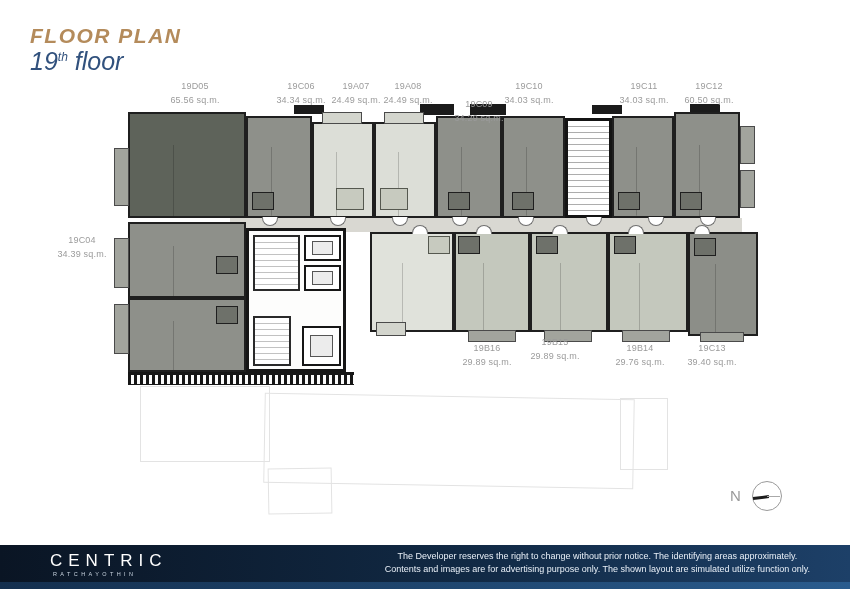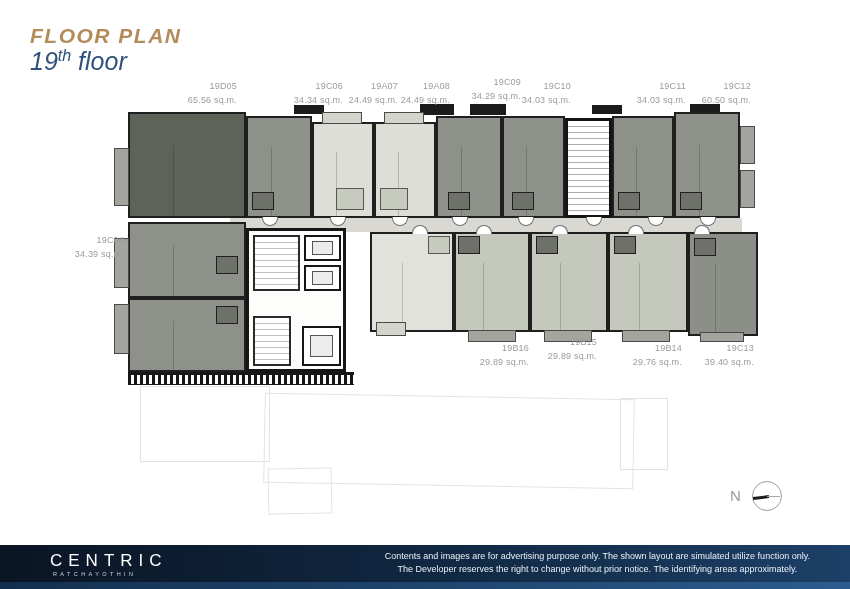--- a/index.html
+++ b/index.html
@@ -2,21 +2,21 @@
 <html><head>
 <meta charset="utf-8">
 <style>
   html,body{margin:0;padding:0;background:#fff;}
   #stage{position:relative;width:850px;height:589px;background:#ffffff;overflow:hidden;
          font-family:"Liberation Sans",sans-serif;}
   
   .kicker{position:absolute;left:30px;top:24px;font-size:21px;font-style:italic;font-weight:600;
           letter-spacing:1.5px;color:#b48b5b;}
   .floorline{position:absolute;left:30px;top:47px;font-size:25px;font-style:italic;color:#31517d;}
-  .floorline sup{font-size:16px;}
+  .floorline sup{font-size:12px;}
   
   .u{position:absolute;box-sizing:border-box;border:2px solid #1f1f1f;
      background-image:linear-gradient(rgba(0,0,0,.18),rgba(0,0,0,.18));
      background-size:1px 70%;background-position:38% 100%;background-repeat:no-repeat;}
   .bal{position:absolute;box-sizing:border-box;background:#a2a49d;border:1px solid #4a4a4a;}
   .ball{background:#d3d5cd;}
   .tab{position:absolute;background:#1b1b1b;}
   .bath{position:absolute;box-sizing:border-box;background:#6e716a;border:1px solid #1f1f1f;}
   .bathl{background:#c7cabf;border-color:#55584f;}
   .corr{position:absolute;background:#d9d8d2;}
@@ -29,21 +29,21 @@
         display:flex;align-items:center;justify-content:center;}
   .elev>div{width:58%;height:56%;border:1px solid #555;background:#ececec;}
   .hatch{position:absolute;background:repeating-linear-gradient(90deg,#161616 0 3px,#fbfbfb 3px 6px);
          border-top:3px solid #161616;border-bottom:1px solid #161616;}
   .arcd{position:absolute;width:14px;height:8px;background:#fff;border:1px solid #6f6f6f;border-top:none;
         border-radius:0 0 14px 14px;}
   .arcu{position:absolute;width:14px;height:8px;background:#fff;border:1px solid #6f6f6f;border-bottom:none;
         border-radius:14px 14px 0 0;}
   .outline{position:absolute;border:1px solid #e3e3e3;background:transparent;}
   
-  .lab{position:absolute;width:84px;text-align:right;font-size:9px;color:#9b9b9b;
+  .lab{position:absolute;width:84px;text-align:center;font-size:9px;color:#9b9b9b;
        line-height:13.5px;letter-spacing:.2px;}
   
   .nletter{position:absolute;left:730px;top:487px;font-size:15px;color:#9a9a9a;font-weight:400;}
   .ncirc{position:absolute;left:752px;top:481px;width:30px;height:30px;border:1px solid #9a9a9a;
          border-radius:50%;box-sizing:border-box;background:#fff;}
   .nneedle{position:absolute;left:753px;top:497px;width:16px;height:2.5px;background:#1d1d1d;
            transform:rotate(-7deg);transform-origin:left center;}
   .ntail{position:absolute;left:767px;top:496px;width:13px;height:1px;background:#a9a9a9;}
   
   .band{position:absolute;left:0;top:545px;width:850px;height:37px;
@@ -161,21 +161,21 @@
     <div>34.34 sq.m.</div>
   </div>
   <div class="lab" style="left:314px;top:80px">
     <div>19A07</div>
     <div>24.49 sq.m.</div>
   </div>
   <div class="lab" style="left:366px;top:80px">
     <div>19A08</div>
     <div>24.49 sq.m.</div>
   </div>
-  <div class="lab" style="left:437px;top:76px">
+  <div class="lab" style="left:437px;top:98px">
     <div>19C09</div>
     <div>34.29 sq.m.</div>
   </div>
   <div class="lab" style="left:487px;top:80px">
     <div>19C10</div>
     <div>34.03 sq.m.</div>
   </div>
   <div class="lab" style="left:602px;top:80px">
     <div>19C11</div>
     <div>34.03 sq.m.</div>
@@ -210,17 +210,17 @@
   <div class="nletter">N</div>
   <div class="ncirc"></div>
   <div class="nneedle"></div>
   <div class="ntail"></div>
 
   <div class="band"></div>
   <div class="bandstrip"></div>
   <div class="brand">CENTRIC</div>
   <div class="brandsub">RATCHAYOTHIN</div>
   <div class="disclaimer">
+    <div>The Developer reserves the right to change without prior notice. The identifying areas approximately.</div>
     <div>Contents and images are for advertising purpose only. The shown layout are simulated utilize function only.</div>
-    <div>The Developer reserves the right to change without prior notice. The identifying areas approximately.</div>
   </div>
 
 </div>
 
 </body></html>

